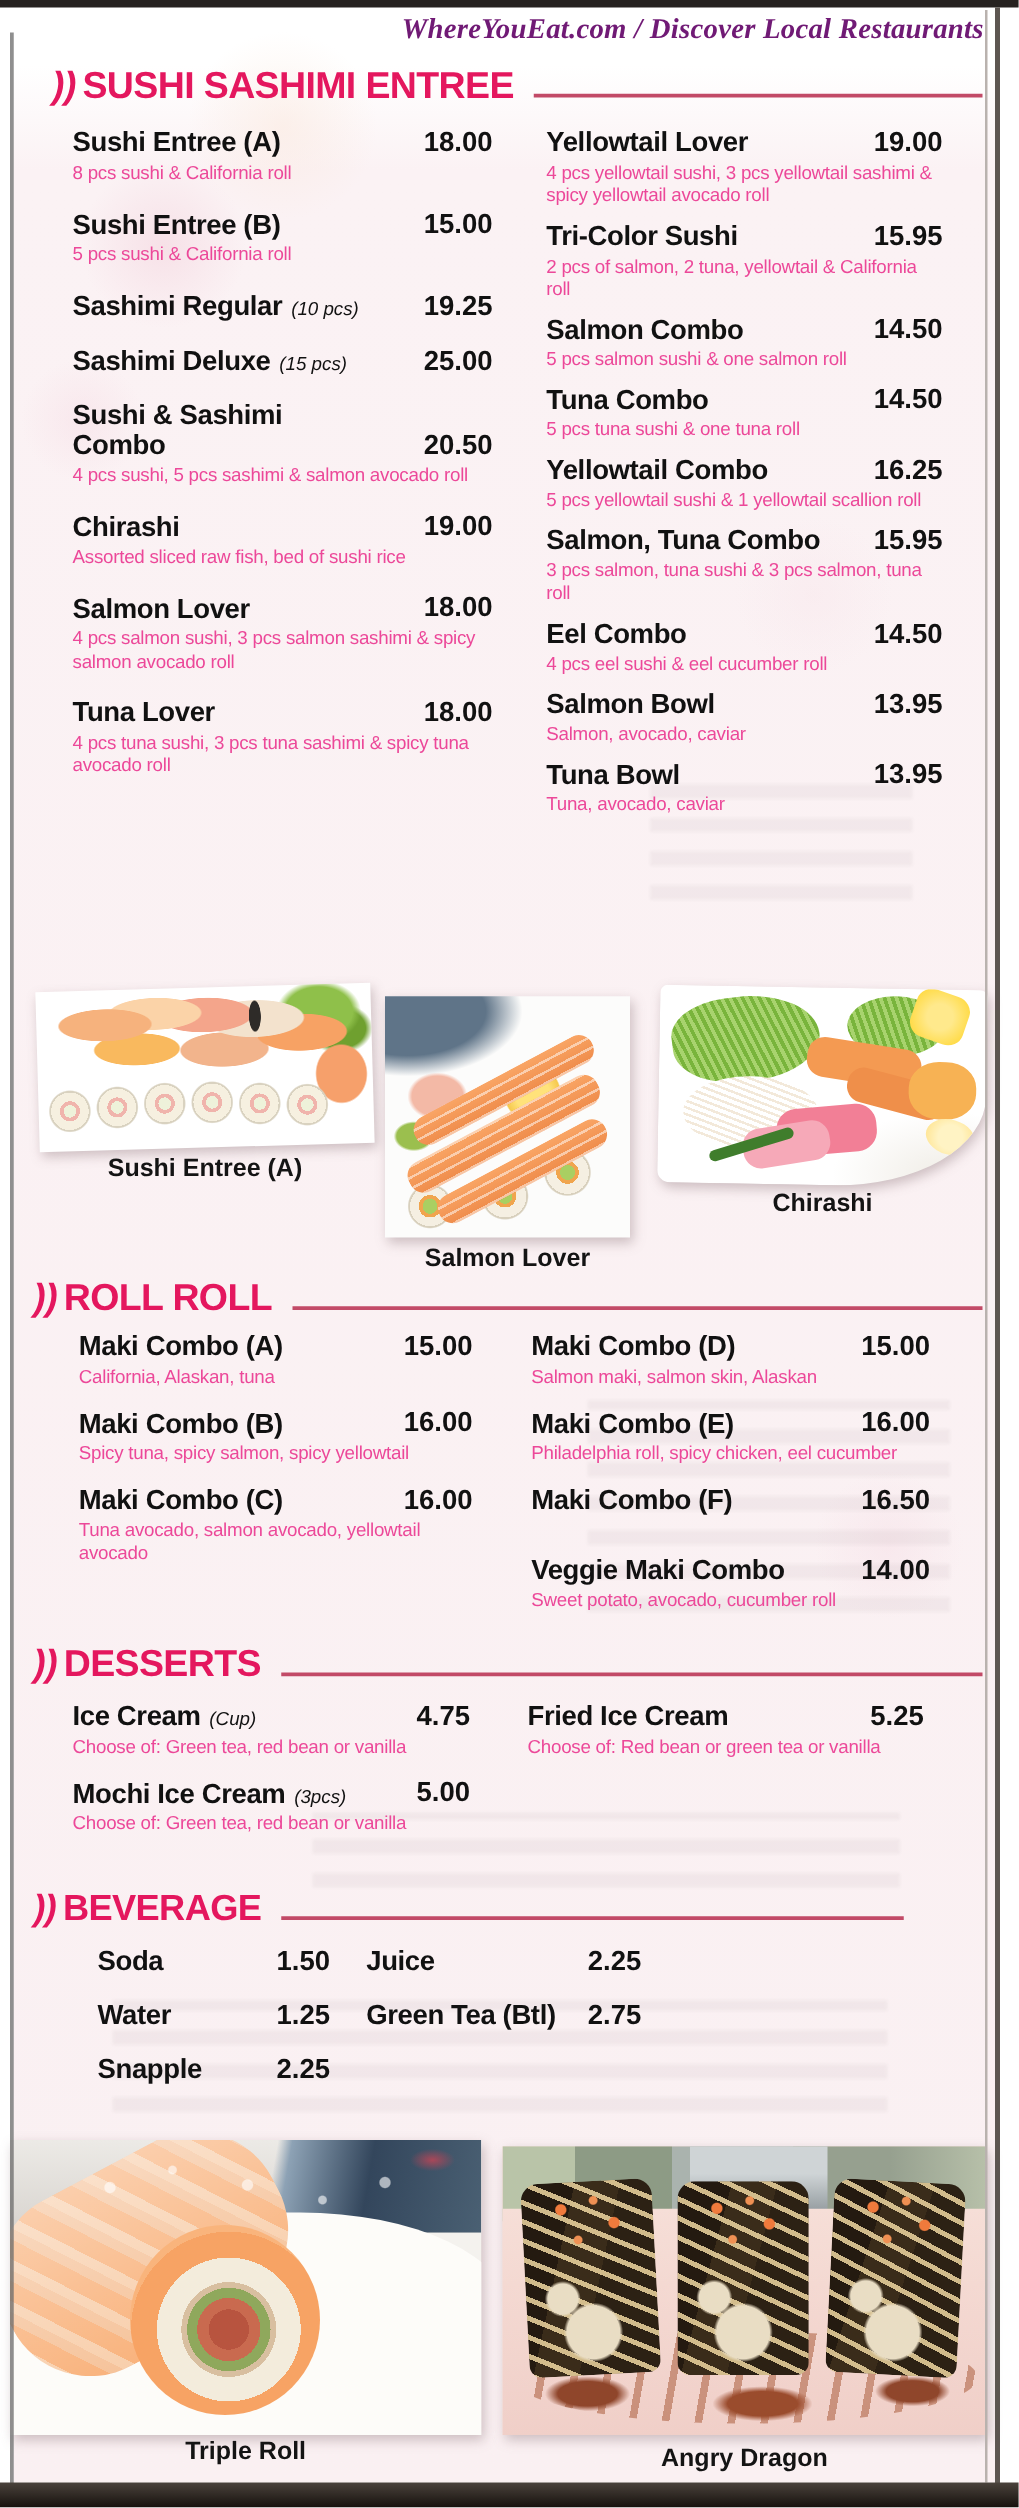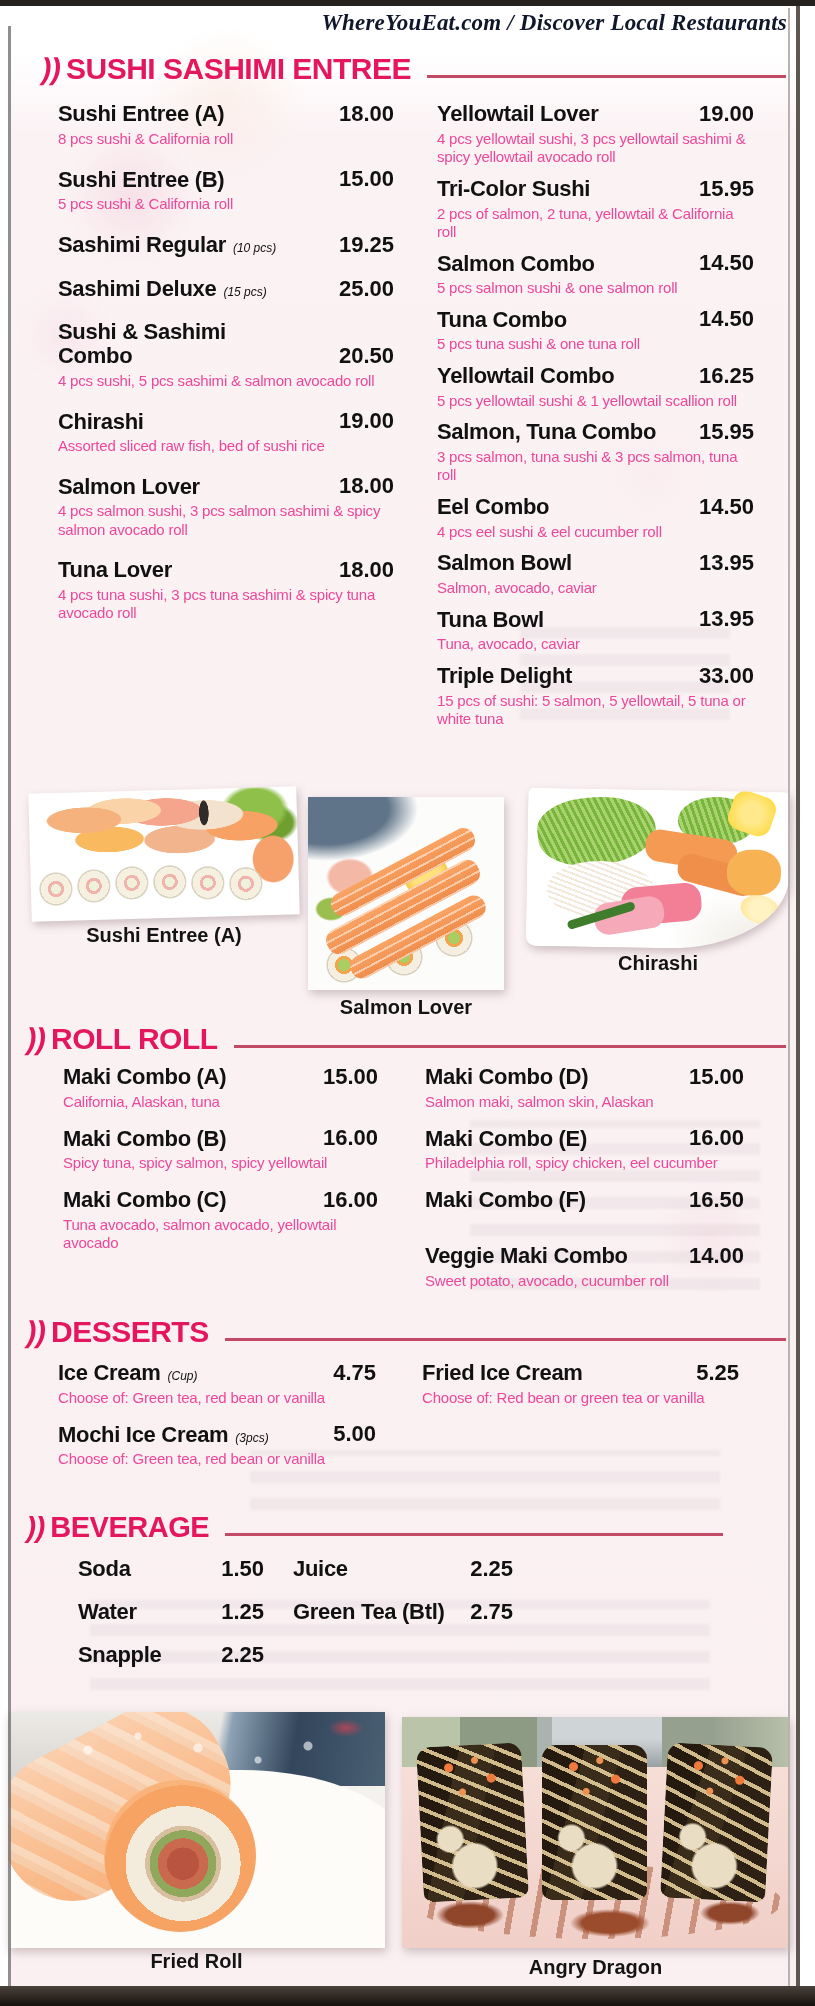--- a/index.html
+++ b/index.html
@@ -26,21 +26,21 @@
   .top-line{position:absolute;left:0;top:0;width:815px;height:6px;background:#262220;z-index:40;}
   .left-line{position:absolute;left:8px;top:26px;width:3px;height:1962px;background:#6a6a6a;opacity:.75;z-index:40;}
   .right-line-outer{position:absolute;left:796px;top:6px;width:4px;height:1984px;background:#5d5651;z-index:40;}
   .right-line-inner{position:absolute;left:788px;top:8px;width:2px;height:1978px;background:#b9b2ae;z-index:40;}
   .bottom-band{position:absolute;left:0;top:1986px;width:815px;height:20px;
     background:linear-gradient(#4a423c,#16110d);z-index:40;}
   
   .tagline{
     position:absolute;top:10px;right:28px;width:640px;text-align:right;
     font-family:"Liberation Serif", serif;font-style:italic;font-weight:bold;
-    font-size:23px;color:#0f172a;letter-spacing:.2px;
+    font-size:23px;color:#701a75;letter-spacing:.2px;
   }
   
   .heading{
     position:absolute;display:flex;align-items:flex-end;
     color:#e4175e;font-weight:bold;font-size:30px;letter-spacing:-.5px;line-height:1;
     white-space:nowrap;
   }
   .heading .mk{margin-right:5px;transform:skewX(-10deg);}
   .heading .ln{flex:1;height:3px;background:#c24a67;margin:0 2px 6px 16px;}
   .h-sushi{left:42px;top:54px;width:746px;}
@@ -58,21 +58,21 @@
   .c-bev-l{left:78px;top:1556px;width:186px;}
   .c-bev-r{left:293px;top:1556px;width:220px;}
   .item{margin-bottom:14px;}
   .c-sushi-l .item{margin-bottom:18px;}
   .c-sushi-r .item{margin-bottom:9px;}
   .c-bev-l .item,.c-bev-r .item{margin-bottom:17px;}
   .mb-lg{margin-bottom:30px !important;}
   .irow{display:flex;justify-content:space-between;align-items:flex-end;}
   .nms{display:flex;align-items:baseline;gap:7px;min-width:0;}
   .nm{font-weight:bold;font-size:22px;line-height:1.12;letter-spacing:-.3px;white-space:pre-line;}
-  .note{font-style:italic;font-weight:normal;font-size:12px;letter-spacing:0;white-space:nowrap;}
+  .note{font-style:italic;font-weight:normal;font-size:15px;letter-spacing:0;white-space:nowrap;}
   .pr{font-weight:bold;font-size:22px;white-space:nowrap;padding-left:8px;flex-shrink:0;}
   .desc{font-size:15px;line-height:1.22;margin-top:3px;color:#ec4899;letter-spacing:-.2px;}
   
   .photo{position:absolute;background:#fff;box-shadow:2px 4px 9px rgba(120,95,100,.35);overflow:hidden;z-index:5;}
   .cap{position:absolute;text-align:center;font-weight:bold;font-size:20px;color:#141414;z-index:6;}
   #p1{left:30px;top:790px;width:268px;height:128px;transform:rotate(-1.6deg);
     background:
       radial-gradient(ellipse 5px 13px at 175px 24px, #2e2b28 0 90%, rgba(46,43,40,0) 100%),
       radial-gradient(circle at 25px 96px, #eef2da 0 5px, #f0b4ac 5px 8px, #f6f0e0 8px 15px, #d9d2c0 15px 16px, rgba(0,0,0,0) 17px),
       radial-gradient(circle at 63px 94px, #eef2da 0 5px, #f0b4ac 5px 8px, #f6f0e0 8px 15px, #d9d2c0 15px 16px, rgba(0,0,0,0) 17px),
@@ -352,29 +352,20 @@
   </div>
   <div class="item">
     <div class="irow">
         <span class="nms">
           <span class="nm">Tuna Bowl</span>
         </span>
         <span class="pr">13.95</span>
       </div>
     <div class="desc">Tuna, avocado, caviar</div>
   </div>
-  <div class="item">
-    <div class="irow">
-        <span class="nms">
-          <span class="nm">Triple Delight</span>
-        </span>
-        <span class="pr">33.00</span>
-      </div>
-    <div class="desc">15 pcs of sushi: 5 salmon, 5 yellowtail, 5 tuna or white tuna</div>
-  </div>
 </div>
 
 <div id="p1" class="photo"></div>
 <div id="cap1" class="cap">Sushi Entree (A)</div>
 <div id="p2" class="photo">
   <div id="sl1" class="sl"></div>
   <div id="sl2" class="sl"></div>
   <div id="sl3" class="sl"></div>
 </div>
 <div id="cap2" class="cap">Salmon Lover</div>
@@ -560,21 +551,21 @@
   </div>
 </div>
 
 <div id="p4" class="photo">
   <div id="p4sky"></div>
   <div id="p4plate"></div>
   <div id="p4body"></div>
   <div id="p4face"></div>
   <div id="p4frost"></div>
 </div>
-<div id="cap4" class="cap">Fried Roll</div>
+<div id="cap4" class="cap">Triple Roll</div>
 
 <div id="p5" class="photo">
   <div id="p5sky"></div>
   <div id="p5plate"></div>
   <div id="p5sauce"></div>
   <div id="r1" class="droll"></div>
   <div id="r2" class="droll"></div>
   <div id="r3" class="droll"></div>
 </div>
 <div id="cap5" class="cap">Angry Dragon</div>

